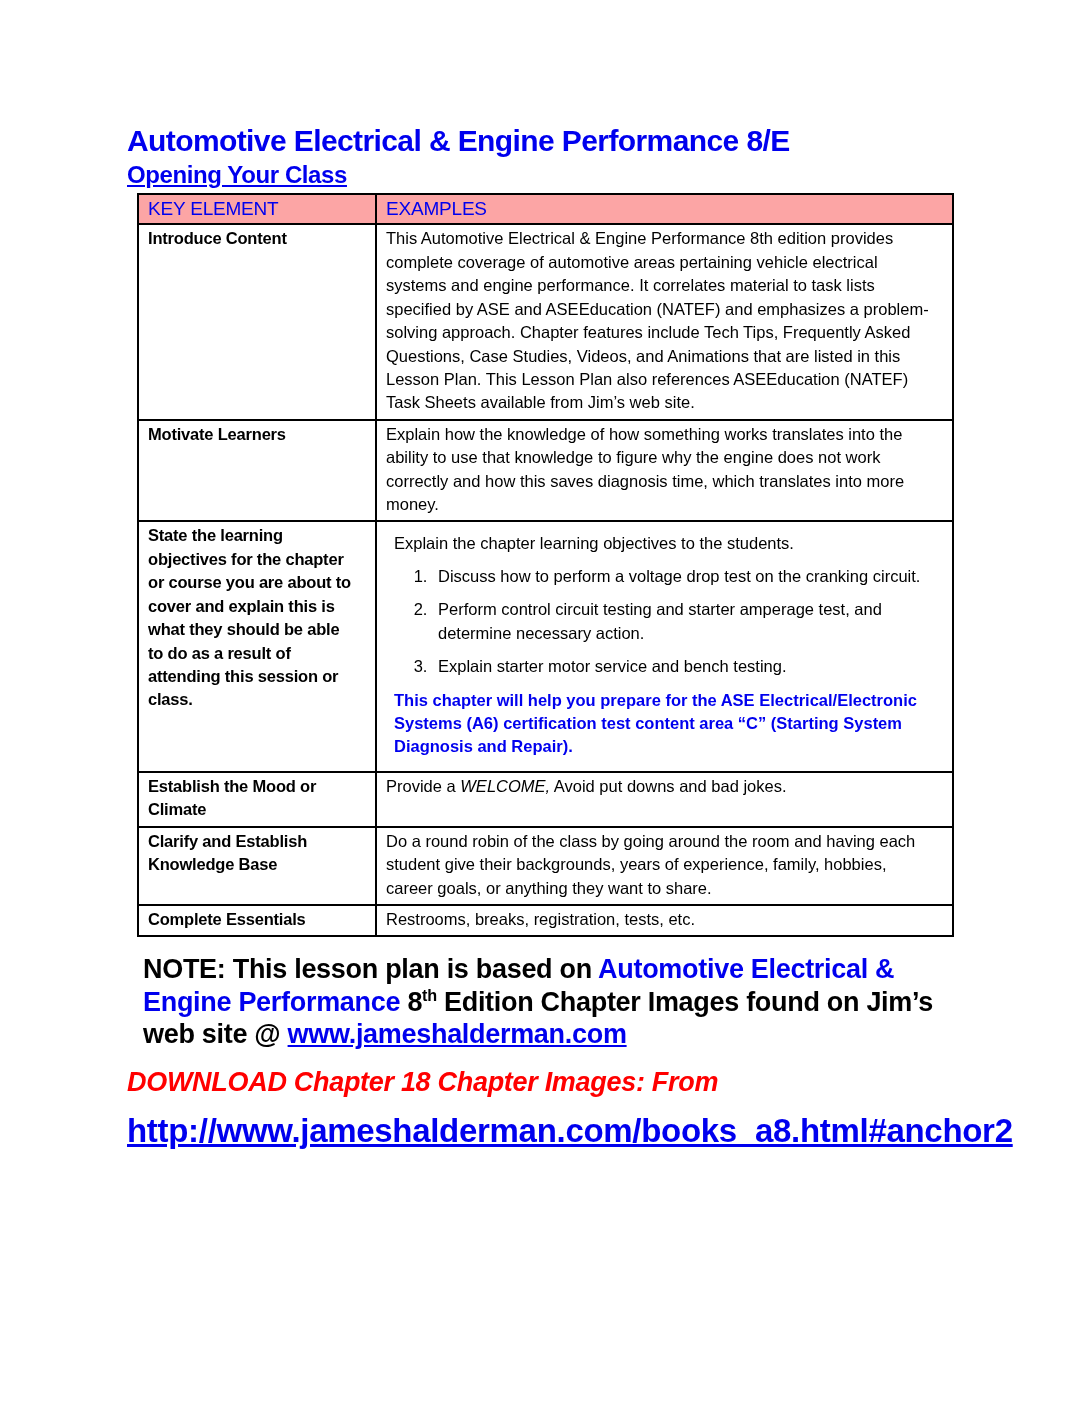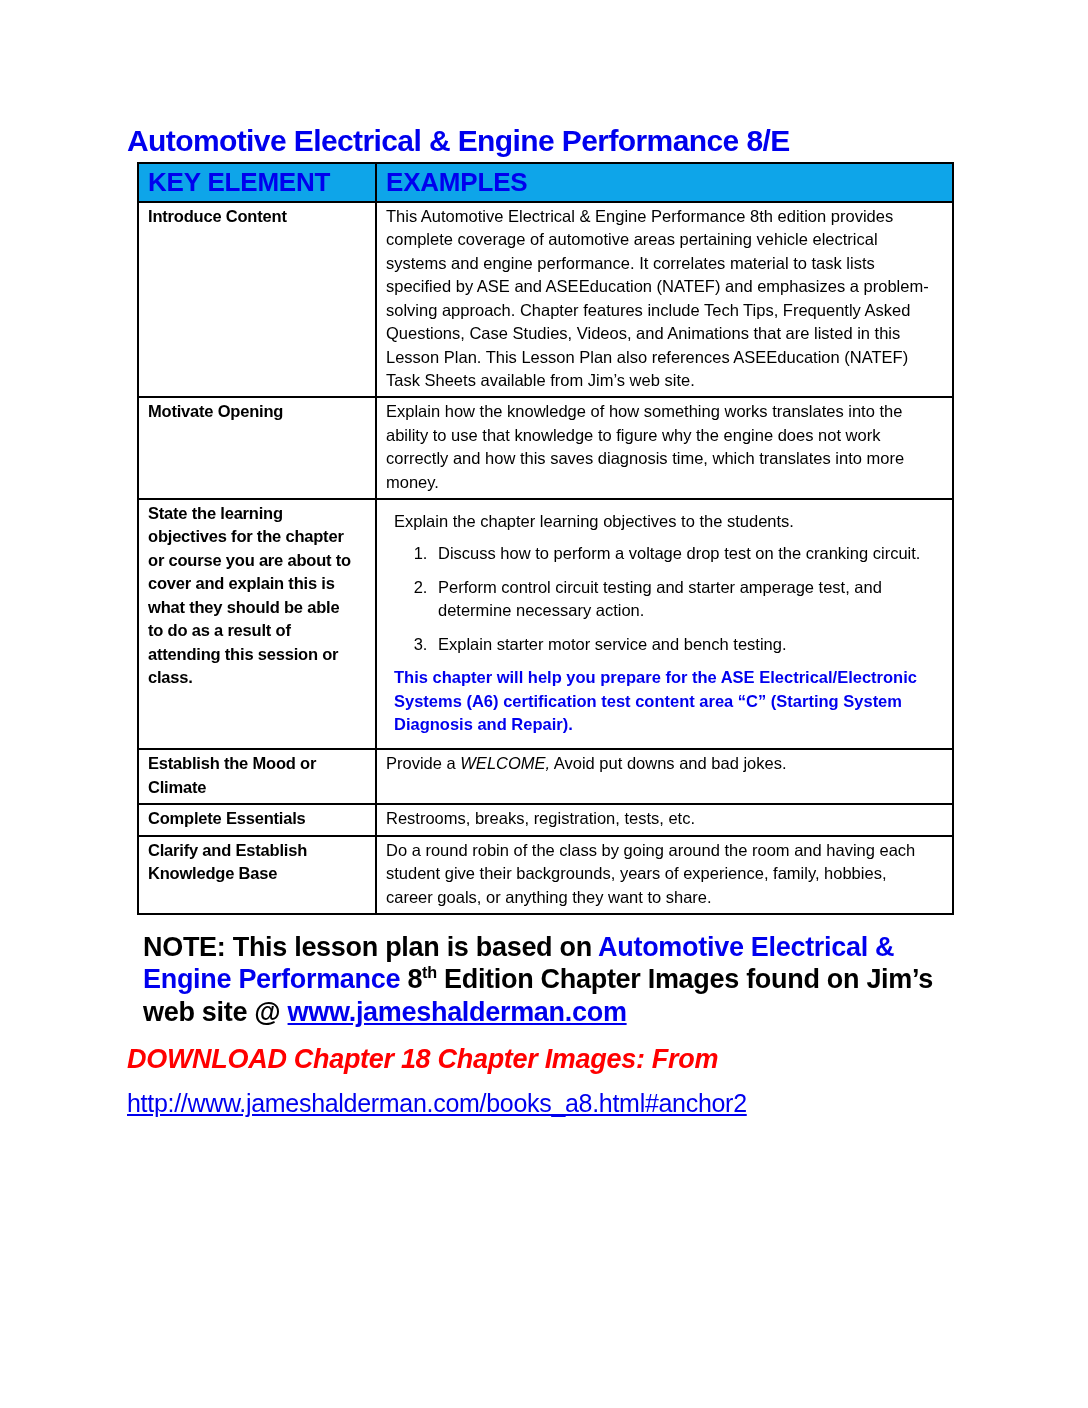--- a/index.html
+++ b/index.html
@@ -44,24 +44,24 @@
     margin-left: 10px;
     width: 815px;
     table-layout: fixed;
   }
   table.lesson th, table.lesson td {
     border: 2px solid #000000;
     vertical-align: top;
     text-align: left;
   }
   table.lesson th {
-    background: #0ea5e9;
+    background: #fca5a5;
     color: var(--blue);
-    font-size: 26px;
-    font-weight: bold;
+    font-size: 19px;
+    font-weight: normal;
     padding: 3px 10px 3px 9px;
     letter-spacing: -0.2px;
   }
   col.c-key { width: 238px; }
   col.c-ex  { width: 577px; }
   table.lesson td {
     font-size: 16.5px;
     line-height: 1.42;
     padding: 2px 20px 4px 9px;
   }
@@ -93,75 +93,76 @@
   }
   .download-line {
     margin: 10px 0 0 0;
     font-size: 27px; font-weight: bold;
     color: var(--red);
     letter-spacing: -0.3px;
     font-style: italic;
   }
   .url-line {
     margin: 14px 0 0 0;
-    font-size: 25px; font-weight: normal;
+    font-size: 33px; font-weight: bold;
     letter-spacing: -0.3px;
   }
   sup { font-size: 60%; }
 </style>
 </head>
 <body>
 
 <div class="page">
 
   <h1 class="doc-title">Automotive Electrical &amp; Engine Performance 8/E</h1>
+  <h3 class="doc-section">Opening Your Class</h3>
 
   <table class="lesson">
     <colgroup>
         <col class="c-key">
         <col class="c-ex">
       </colgroup>
     <thead>
       <tr>
         <th>KEY ELEMENT</th>
         <th>EXAMPLES</th>
       </tr>
     </thead>
     <tbody>
       <tr>
         <td class="key-cell">Introduce Content</td>
         <td class="ex-cell">This Automotive Electrical &amp; Engine Performance 8th edition provides complete coverage of automotive areas pertaining vehicle electrical systems and engine performance.  It correlates material to task lists specified by ASE and ASEEducation (NATEF) and emphasizes a problem-solving approach.  Chapter features include Tech Tips, Frequently Asked Questions, Case Studies, Videos, and Animations that are listed in this Lesson Plan.  This Lesson Plan also references ASEEducation (NATEF) Task Sheets available from Jim’s web site.</td>
       </tr>
       <tr>
-        <td class="key-cell">Motivate Opening</td>
+        <td class="key-cell">Motivate Learners</td>
         <td class="ex-cell">Explain how the knowledge of how something works translates into the ability to use that knowledge to figure why the engine does not work correctly and how this saves diagnosis time, which translates into more money.</td>
       </tr>
       <tr>
         <td class="key-cell">State the learning objectives for the chapter or course you are about to cover and explain this is what they should be able to do as a result of attending this session or class.</td>
         <td class="ex-cell">
           <p>Explain the chapter learning objectives to the students.</p>
           <ol class="objectives">
             <li>Discuss how to perform a voltage drop test on the cranking circuit.</li>
             <li>Perform control circuit testing and starter amperage test, and determine necessary action.</li>
             <li>Explain starter motor service and bench testing.</li>
           </ol>
           <p class="blue-note">This chapter will help you prepare for the ASE Electrical/Electronic Systems (A6) certification test content area “C” (Starting System Diagnosis and Repair).</p>
         </td>
       </tr>
       <tr>
         <td class="key-cell">Establish the Mood or Climate</td>
         <td class="ex-cell"><span>Provide a </span><em>WELCOME,</em><span> Avoid put downs and bad jokes.</span></td>
       </tr>
       <tr>
+        <td class="key-cell">Clarify and Establish Knowledge Base</td>
+        <td class="ex-cell">Do a round robin of the class by going around the room and having each student give their backgrounds, years of experience, family, hobbies, career goals, or anything they want to share.</td>
+      </tr>
+      <tr>
         <td class="key-cell">Complete Essentials</td>
         <td class="ex-cell">Restrooms, breaks, registration, tests, etc.</td>
-      </tr>
-      <tr>
-        <td class="key-cell">Clarify and Establish Knowledge Base</td>
-        <td class="ex-cell">Do a round robin of the class by going around the room and having each student give their backgrounds, years of experience, family, hobbies, career goals, or anything they want to share.</td>
       </tr>
     </tbody>
   </table>
 
   <div class="bottom">
     <p class="note-par"><span>NOTE: This lesson plan is based on </span><span class="blue-inline">Automotive Electrical &amp; Engine Performance</span><span> 8</span><sup>th</sup><span> Edition Chapter Images found on Jim’s web site @ </span><a class="link">www.jameshalderman.com</a></p>
     <p class="download-line">DOWNLOAD Chapter 18 Chapter Images: From</p>
     <p class="url-line"><a class="link">http://www.jameshalderman.com/books_a8.html#anchor2</a></p>
   </div>
 

